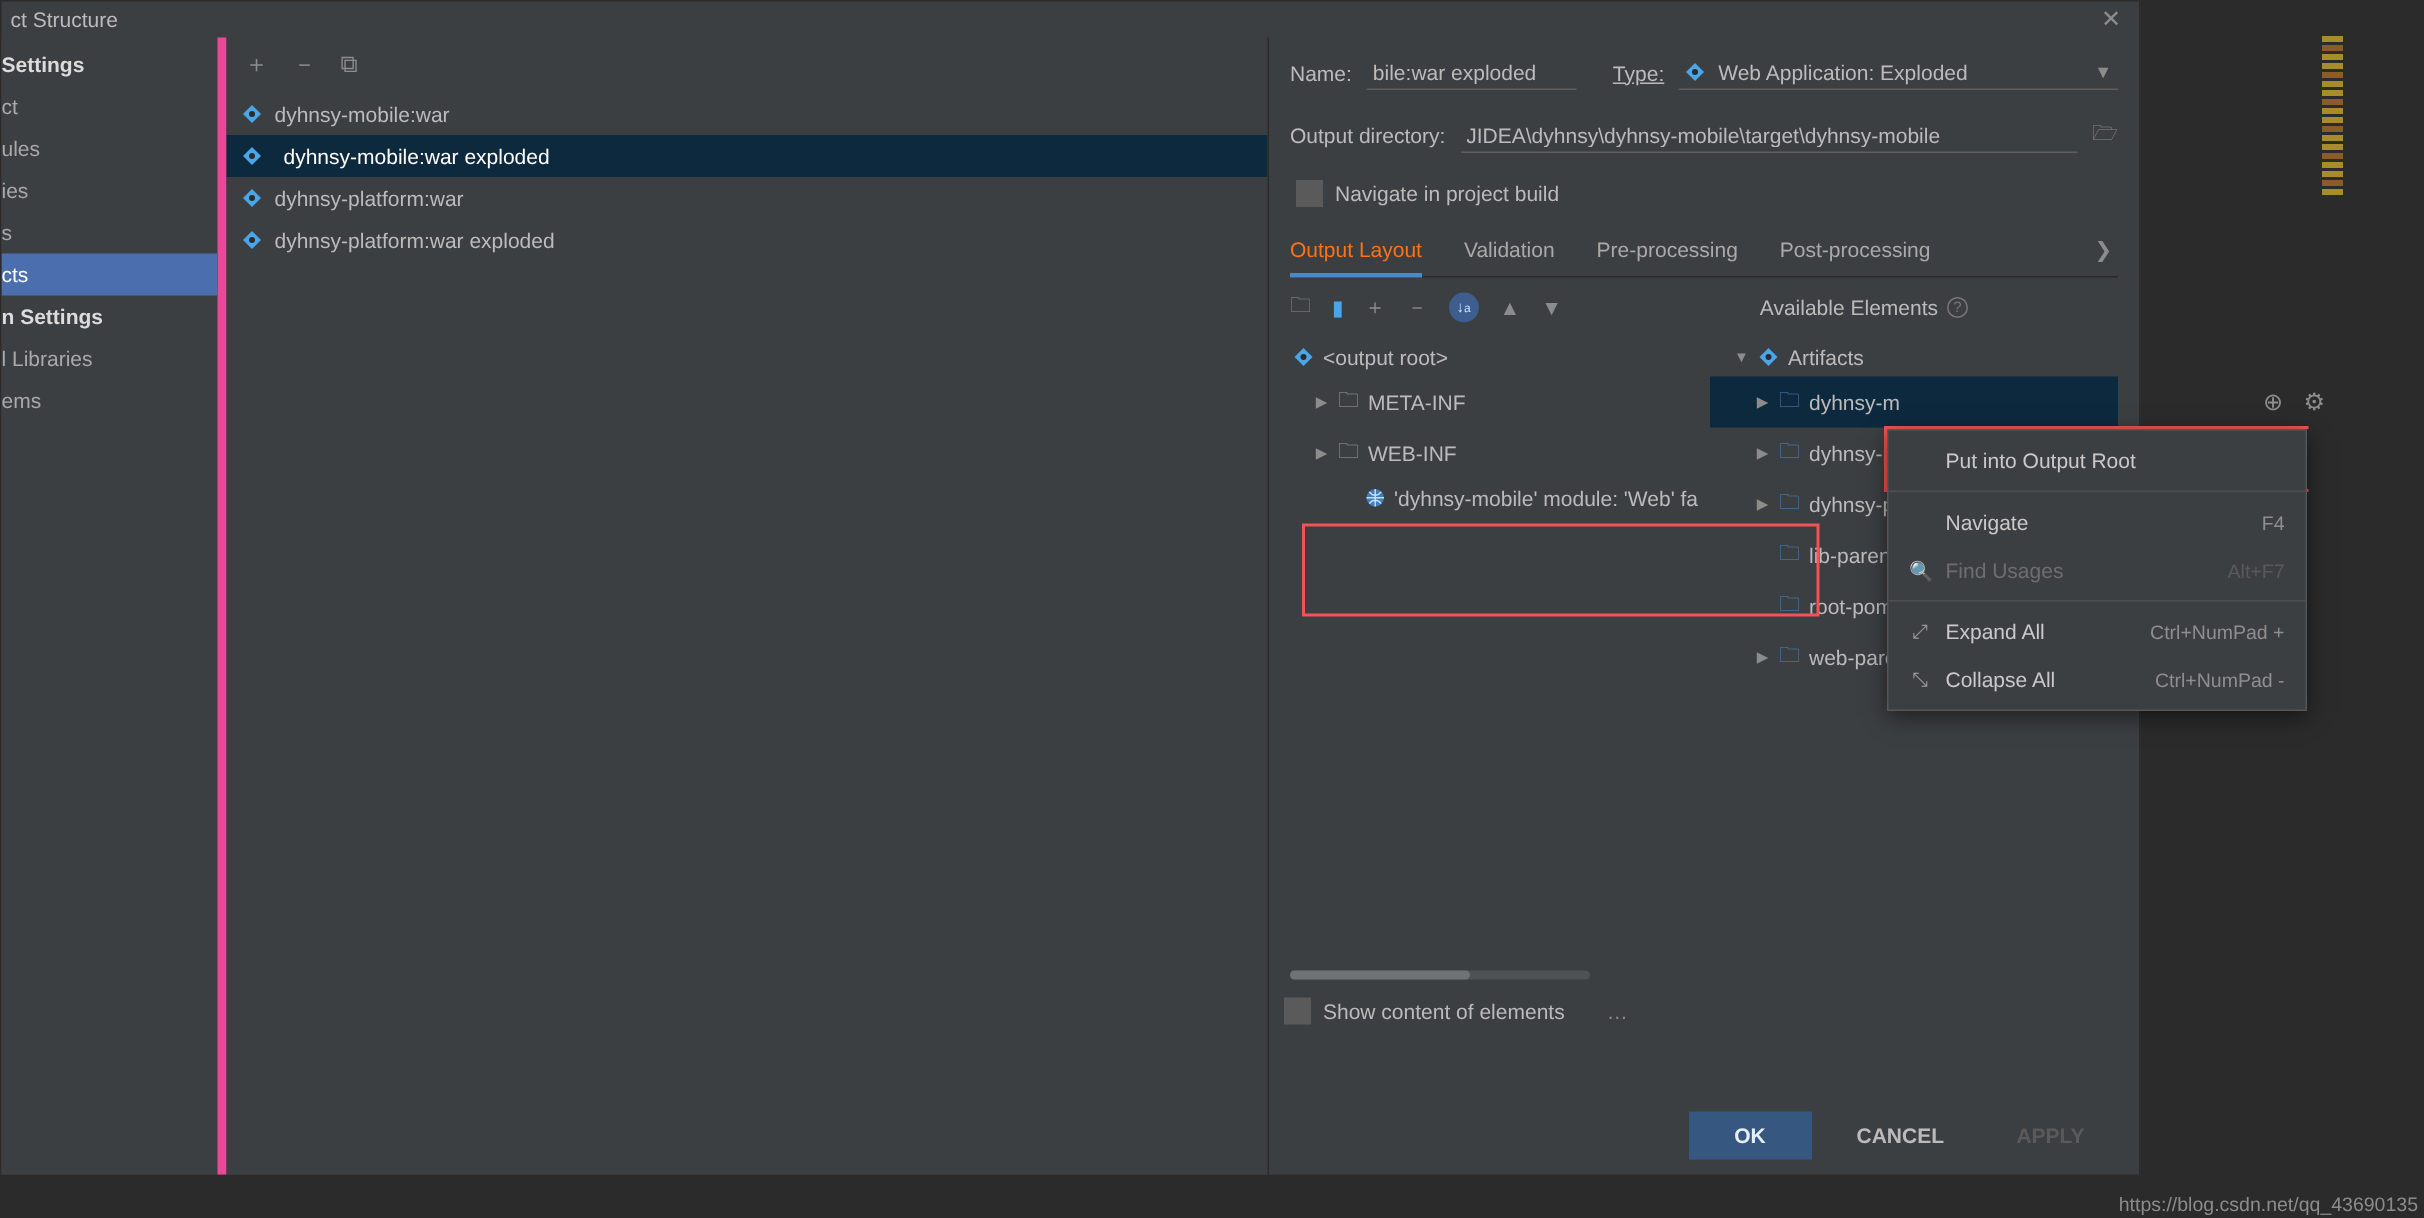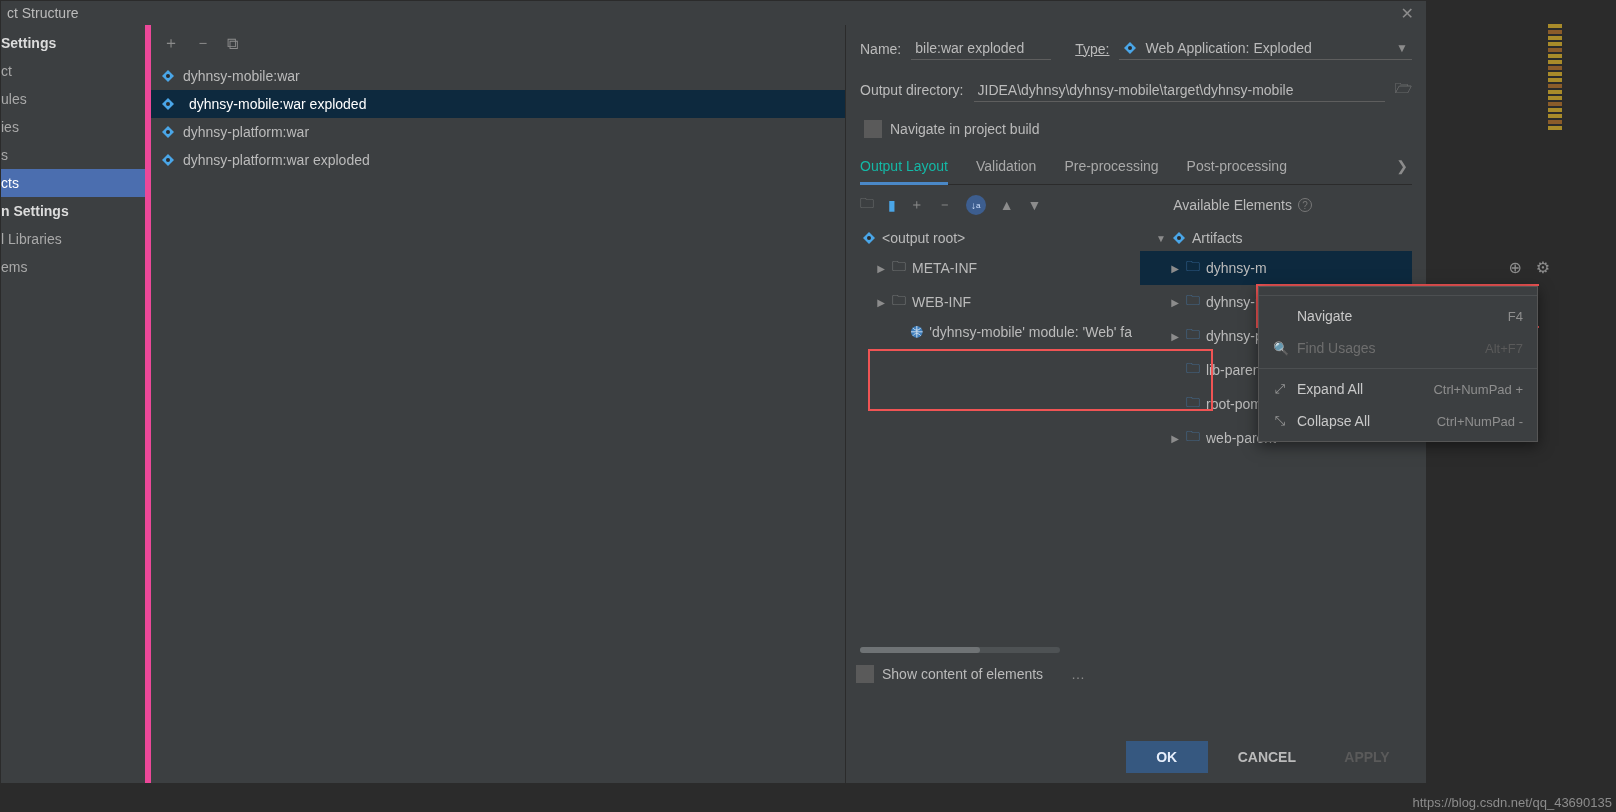--- a/index.html
+++ b/index.html
@@ -120,21 +120,21 @@
   .tabs-row {
     display:flex; align-items:center; gap:28px;
     border-bottom: 1px solid #2b2b2b;
     position:relative;
   }
   .tab {
     padding: 6px 0 10px 0;
     color:#a9a9a9; cursor:pointer;
     position:relative;
   }
-  .tab.active { color:#14b8a6; }
+  .tab.active { color:#f97316; }
   .tab.active::after {
     content:""; position:absolute; left:0; right:0; bottom:-1px;
     height:3px; background:#4a88c7;
   }
   .tabs-row .more { margin-left:auto; color:#8c8c8c; cursor:pointer; padding:6px 4px 10px;}
   .layout-toolbar {
     display:flex; align-items:center; gap:14px;
     padding: 8px 0 8px 0;
   }
   .lay-tb-left { display:flex; align-items:center; gap:14px; }
@@ -497,20 +497,26 @@
     <div class="dlg-btn">CANCEL</div>
     <div class="dlg-btn apply">APPLY</div>
   </div>
 
   <div class="highlight-box hb1"></div>
 </div>
 
 <div class="highlight-box hb2"></div>
 
 <div class="ctx-menu" id="ctx-menu">
+    <div class="ctx-item">
+      <span class="l">
+        <span class="ctx-icon"></span>
+        <span>Put into Output Root</span>
+      </span>
+    </div>
     <div class="ctx-sep"></div>
     <div class="ctx-item">
       <span class="l">
         <span class="ctx-icon"></span>
         <span>Navigate</span>
       </span>
       <span class="shortcut">F4</span>
     </div>
     <div class="ctx-item disabled">
       <span class="l">

